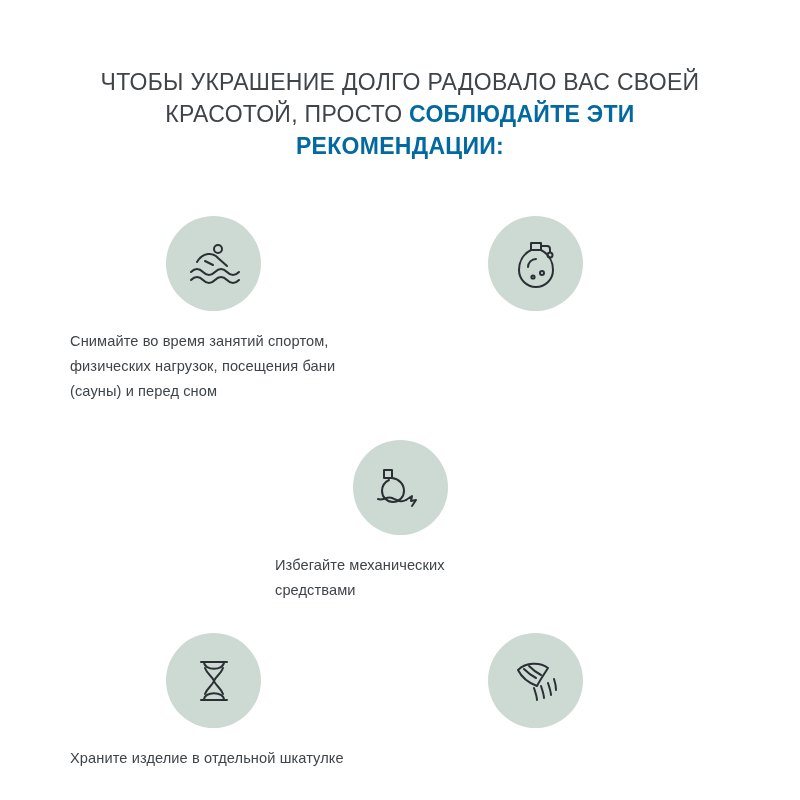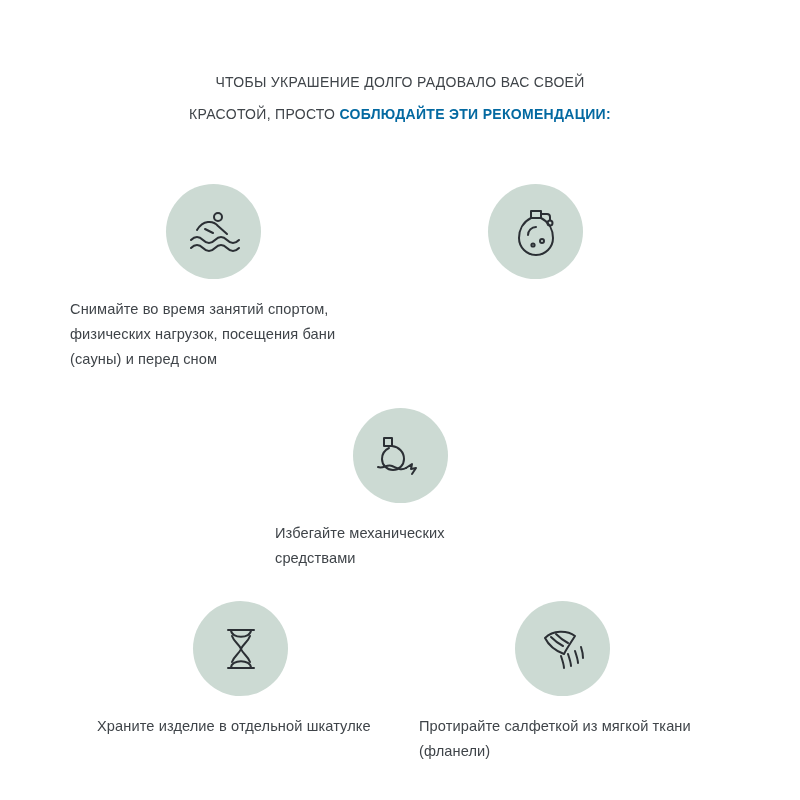--- a/index.html
+++ b/index.html
@@ -18,21 +18,21 @@
     position: relative;
     width: 800px;
     height: 800px;
     box-sizing: border-box;
     padding: 48px 70px 40px 70px;
   }
 
   
   .heading {
     text-align: center;
-    font-size: 14px;
+    font-size: 23px;
     line-height: 32px;
     letter-spacing: 0.3px;
     color: #3f4449;
     font-weight: 400;
     margin: 18px auto 5px auto;
     max-width: 640px;
     text-transform: uppercase;
   }
   .heading .strong {
     font-weight: 700;
@@ -92,21 +92,21 @@
     color: #3f4449;
     max-width: 285px;
     letter-spacing: 0.1px;
   }
   .tip.centered .caption {
     text-align: left;
     max-width: 250px;
   }
 
   .row-gap-1 { margin-top: 36px; }
-  .row-gap-2 { margin-top: 30px; margin-left: 27px; }
+  .row-gap-2 { margin-top: 30px; }
 
   .icon svg {
     display: block;
   }
 </style>
 </head>
 <body>
 
 <div class="page">
 
@@ -193,19 +193,18 @@
               <path d="M8 14 C16 6, 30 6, 38 12 C33 20, 30 24, 27 30 C19 27, 12 22, 8 14 z"></path>
               <path d="M14 13 c4 4 8 7 12 9"></path>
               <path d="M19 10 c4 4 8 7 12 9"></path>
               <path d="M24 32 c2 6 3 9 3 12"></path>
               <path d="M31 30 c2 6 3 9 3 12"></path>
               <path d="M38 27 c2 6 3 9 3 12"></path>
               <path d="M44 23 c2 6 2 8 2 11"></path>
             </svg>
           </span>
         </div>
-        <div class="caption">Протирайте салфеткой из мягкой ткани (фланели)</div>
       </div>
 
     </div>
 
   </div>
 </div>
 
 </body></html>

